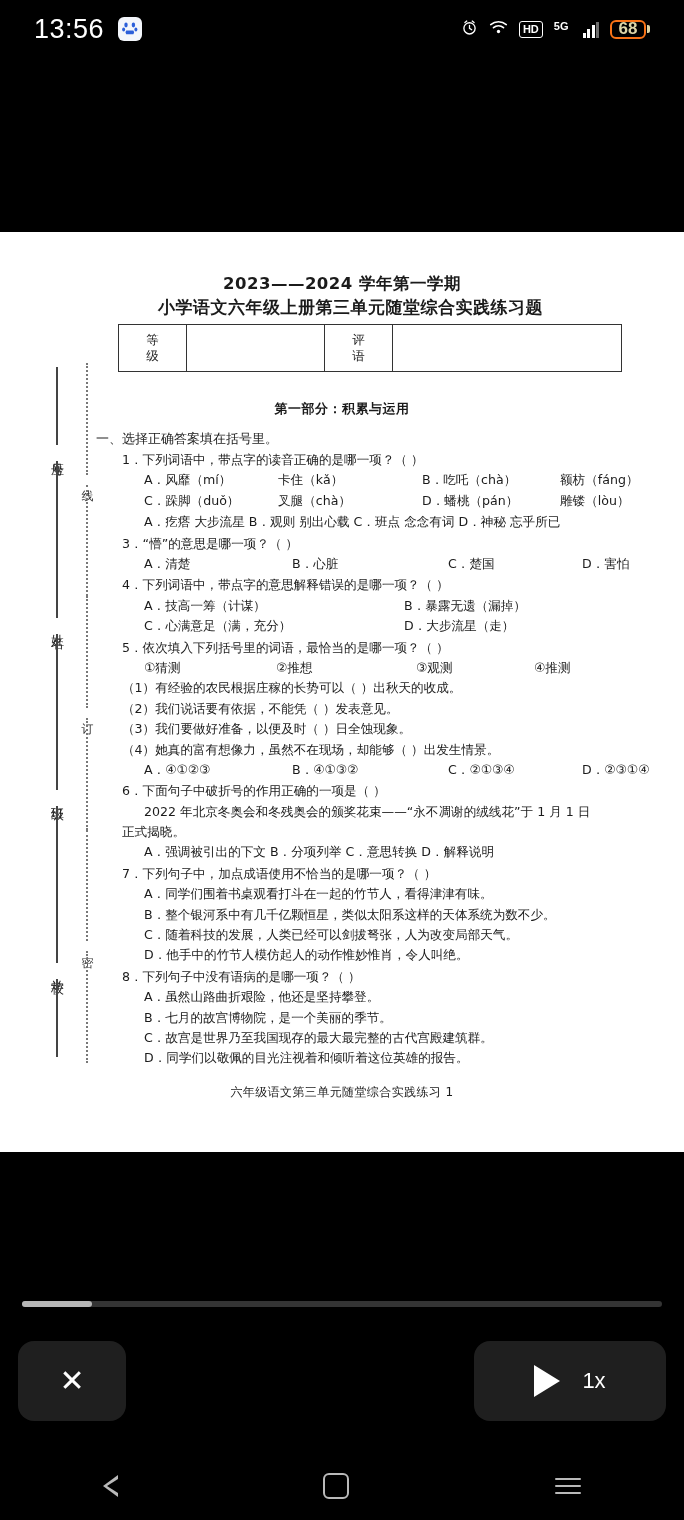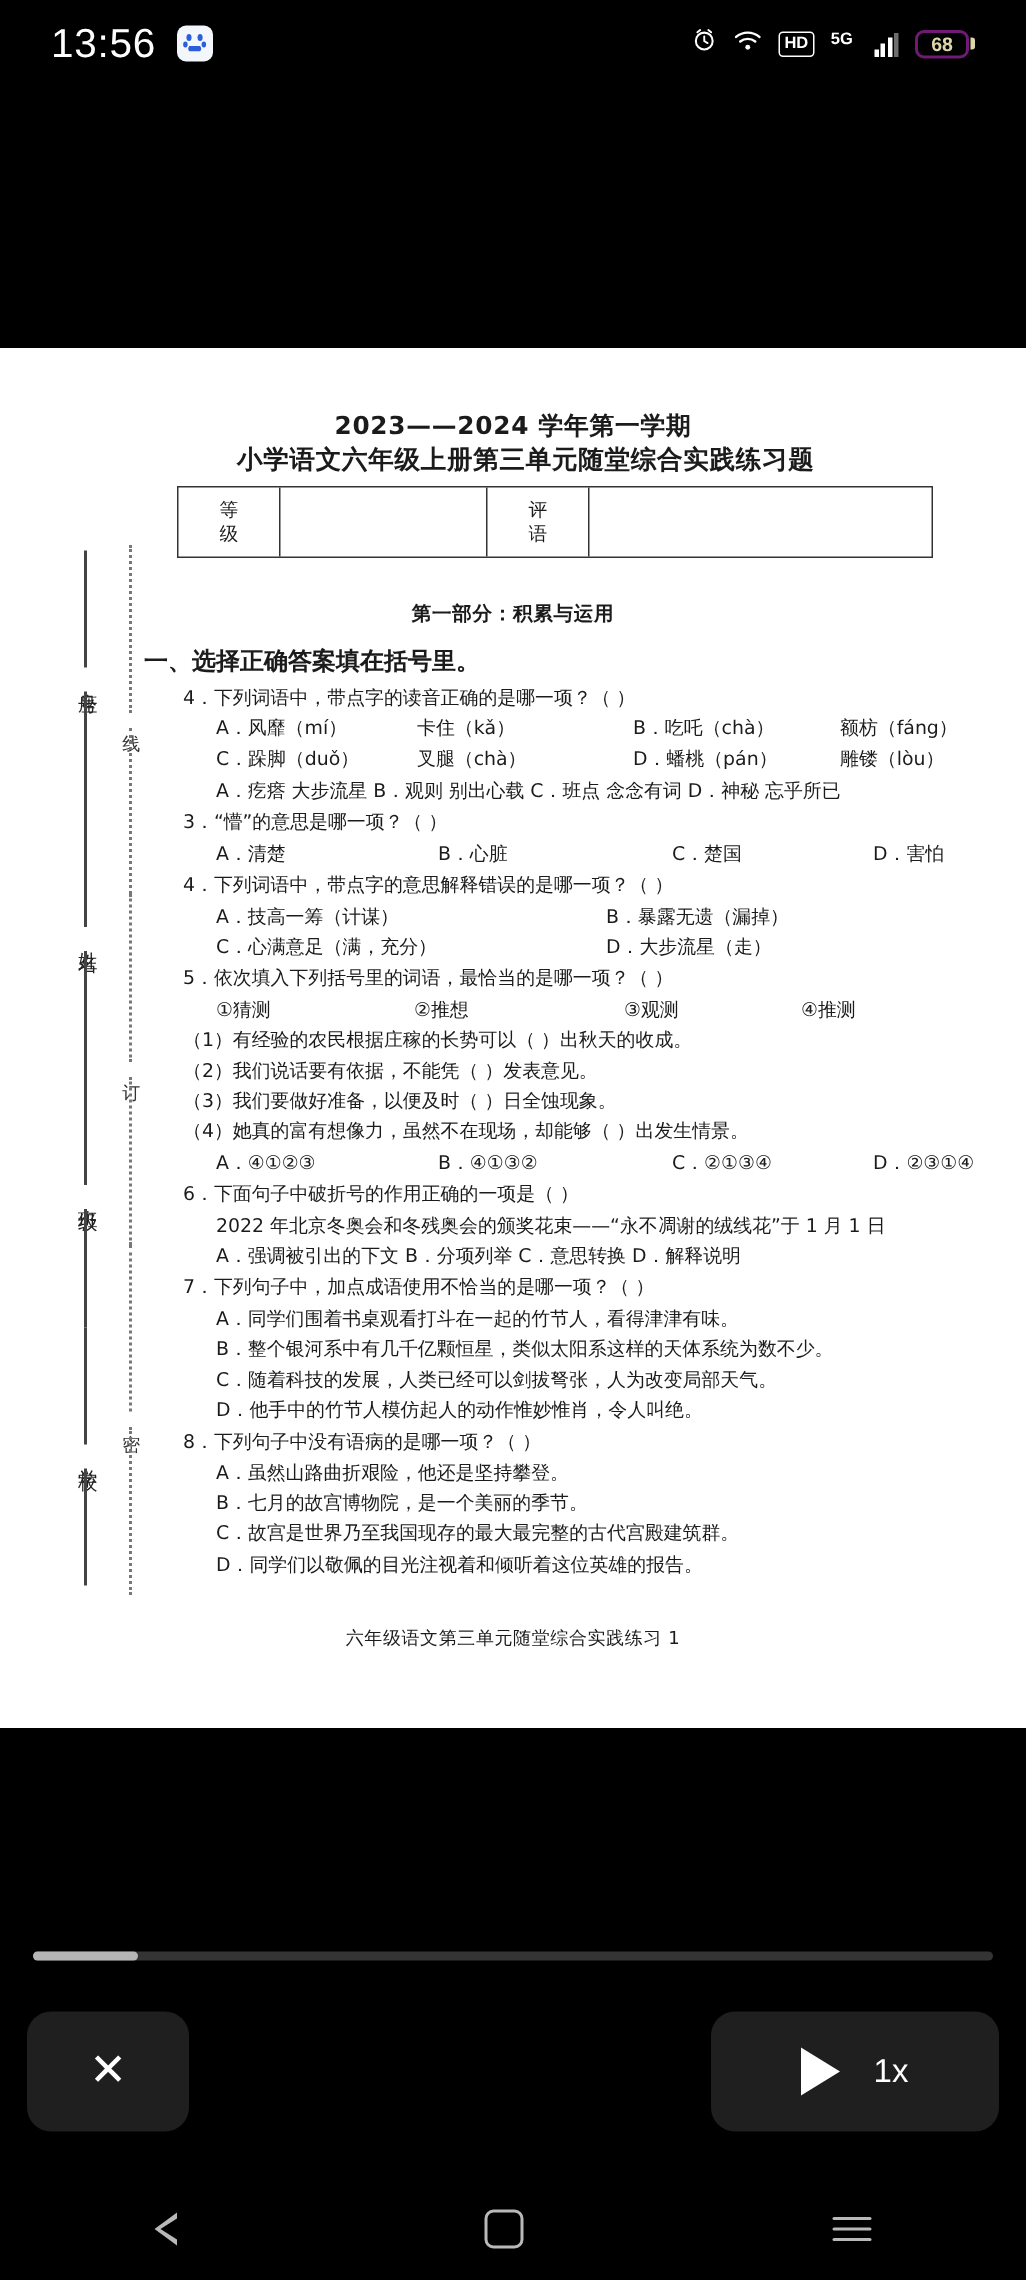--- a/index.html
+++ b/index.html
@@ -83,28 +83,28 @@
   .bars i { display:block; width: 3px; background: #fff; }
   .bars i:nth-child(1){ height: 5px; }
   .bars i:nth-child(2){ height: 9px; }
   .bars i:nth-child(3){ height: 13px; }
   .bars i:nth-child(4){ height: 16px; background: #6e6e6e; }
   .battery {
     display: flex;
     align-items: center;
   }
   .battery-body {
-    border: 2px solid #701a75;
+    border: 2px solid #f97316;
     border-radius: 6px;
     min-width: 36px;
     height: 19px;
     display: flex;
     align-items: center;
     justify-content: center;
-    font-size: 13px;
+    font-size: 17px;
     color: #ddd6a8;
     font-weight: bold;
     box-sizing: border-box;
   }
   .battery-cap {
     width: 3px; height: 8px;
     background: #ddd6a8;
     border-radius: 0 2px 2px 0;
     margin-left: 1px;
   }
@@ -248,22 +248,22 @@
 
   .body-col {
     position: absolute;
     left: 100px;
     top: 196px;
     width: 560px;
     font-size: 12.6px;
     line-height: 1.62;
   }
   .q-head {
-    font-weight: bold;
-    font-size: 16px;
+    font-weight: normal;
+    font-size: 13px;
     margin-left: -4px;
   }
   .q-item { margin-top: 1px; }
   .q-stem { padding-left: 22px; }
   .q-opts { padding-left: 44px; display: flex; gap: 16px; }
   .q-opts .op { white-space: nowrap; }
   .opt-line { padding-left: 44px; }
   .sub-line { padding-left: 22px; }
   .para-line { padding-left: 44px; }
   .cont-line { padding-left: 22px; }
@@ -506,21 +506,21 @@
       </div>
       <div class="gt-cell gt-blank-2"></div>
     </div>
 
     <div class="part-heading">第一部分：积累与运用</div>
 
     <div class="body-col">
       <div class="q-head">一、选择正确答案填在括号里。</div>
 
       <div class="q-item">
-        <div class="q-stem">4．下列词语中，带点字的读音正确的是哪一项？（          ）</div>
+        <div class="q-stem">1．下列词语中，带点字的读音正确的是哪一项？（          ）</div>
         <div class="q-opts">
           <span class="op" style="width:118px">A．风靡（mí）</span>
           <span class="op" style="width:128px">卡住（kǎ）</span>
           <span class="op" style="width:122px">B．吃吒（chà）</span>
           <span class="op">额枋（fáng）</span>
         </div>
         <div class="q-opts">
           <span class="op" style="width:118px">C．跺脚（duǒ）</span>
           <span class="op" style="width:128px">叉腿（chà）</span>
           <span class="op" style="width:122px">D．蟠桃（pán）</span>
@@ -570,20 +570,21 @@
           <span class="op" style="width:132px">A．④①②③</span>
           <span class="op" style="width:140px">B．④①③②</span>
           <span class="op" style="width:118px">C．②①③④</span>
           <span class="op">D．②③①④</span>
         </div>
       </div>
 
       <div class="q-item">
         <div class="q-stem">6．下面句子中破折号的作用正确的一项是（          ）</div>
         <div class="para-line">2022 年北京冬奥会和冬残奥会的颁奖花束——“永不凋谢的绒线花”于 1 月 1 日</div>
+        <div class="cont-line">正式揭晓。</div>
         <div class="opt-line">A．强调被引出的下文  B．分项列举    C．意思转换        D．解释说明</div>
       </div>
 
       <div class="q-item">
         <div class="q-stem">7．下列句子中，加点成语使用不恰当的是哪一项？（          ）</div>
         <div class="opt-line">A．同学们围着书桌观看打斗在一起的竹节人，看得津津有味。</div>
         <div class="opt-line">B．整个银河系中有几千亿颗恒星，类似太阳系这样的天体系统为数不少。</div>
         <div class="opt-line">C．随着科技的发展，人类已经可以剑拔弩张，人为改变局部天气。</div>
         <div class="opt-line">D．他手中的竹节人模仿起人的动作惟妙惟肖，令人叫绝。</div>
       </div>

